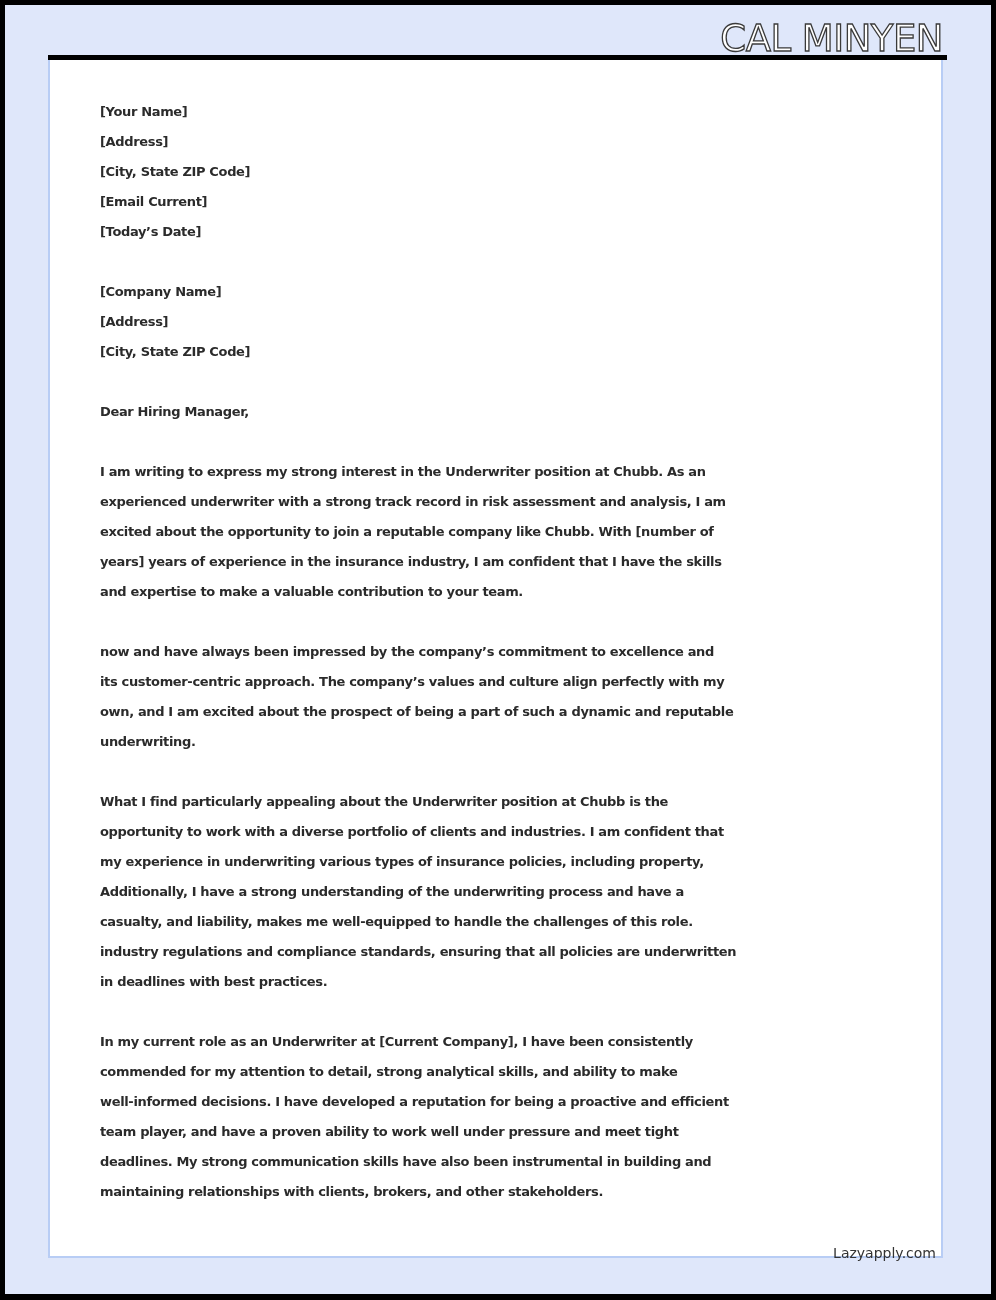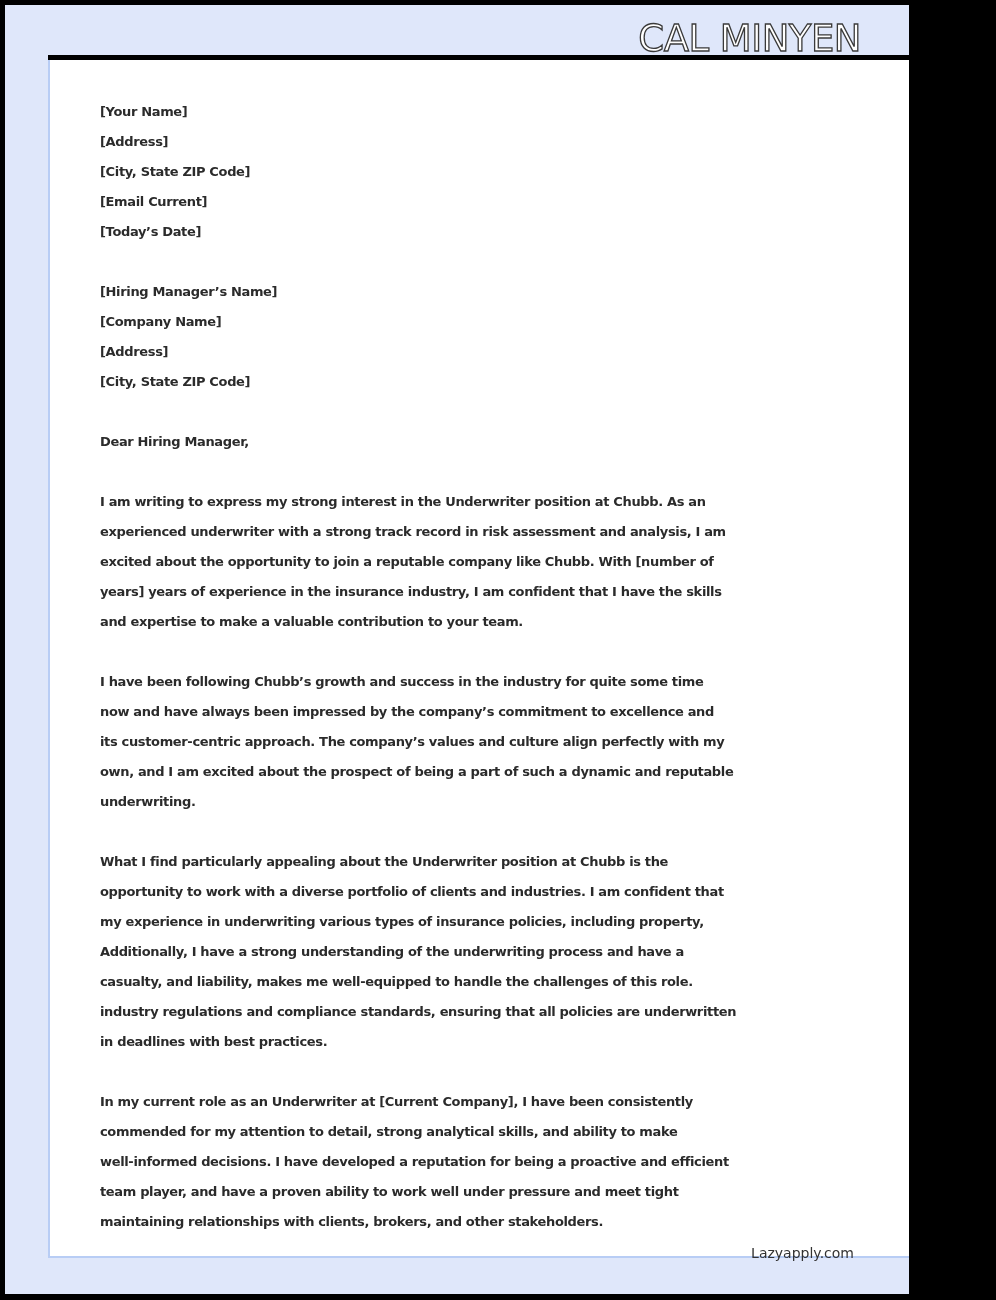--- a/index.html
+++ b/index.html
@@ -10,21 +10,21 @@
       width: 996px;
       height: 1300px;
       overflow: hidden;
       background: #000000;
       position: relative;
     }
     .frame {
       position: absolute;
       left: 5px;
       top: 5px;
-      width: 904px;
+      width: 986px;
       height: 1289px;
       background: #dfe7fa;
       overflow: hidden;
     }
     .brand {
       position: absolute;
       right: 48px;
       top: 12px;
       font-family: "DejaVu Sans", sans-serif;
       font-size: 37px;
@@ -91,40 +91,38 @@
   <div class="letter">
     <div>
       <span class="line">[Your Name]</span>
       <span class="line">[Address]</span>
       <span class="line">[City, State ZIP Code]</span>
       <span class="line">[Email Current]</span>
       <span class="line">[Today’s Date]</span>
     </div>
     <div class="gap"></div>
     <div>
-      <span class="line">[Hiring Manager’s Name]</span>
       <span class="line">[Company Name]</span>
       <span class="line">[Address]</span>
       <span class="line">[City, State ZIP Code]</span>
     </div>
     <div class="gap"></div>
     <span class="line">Dear Hiring Manager,</span>
     <div class="gap"></div>
 
     <div>
       <span class="line">I am writing to express my strong interest in the Underwriter position at Chubb. As an</span>
       <span class="line">experienced underwriter with a strong track record in risk assessment and analysis, I am</span>
       <span class="line">excited about the opportunity to join a reputable company like Chubb. With [number of</span>
       <span class="line">years] years of experience in the insurance industry, I am confident that I have the skills</span>
       <span class="line">and expertise to make a valuable contribution to your team.</span>
     </div>
     <div class="gap"></div>
 
     <div>
-      <span class="line">I have been following Chubb’s growth and success in the industry for quite some time</span>
       <span class="line">now and have always been impressed by the company’s commitment to excellence and</span>
       <span class="line">its customer-centric approach. The company’s values and culture align perfectly with my</span>
       <span class="line">own, and I am excited about the prospect of being a part of such a dynamic and reputable</span>
       <span class="line">underwriting.</span>
     </div>
     <div class="gap"></div>
 
     <div>
       <span class="line">What I find particularly appealing about the Underwriter position at Chubb is the</span>
       <span class="line">opportunity to work with a diverse portfolio of clients and industries. I am confident that</span>
@@ -134,18 +132,19 @@
       <span class="line">industry regulations and compliance standards, ensuring that all policies are underwritten</span>
       <span class="line">in deadlines with best practices.</span>
     </div>
     <div class="gap"></div>
 
     <div>
       <span class="line">In my current role as an Underwriter at [Current Company], I have been consistently</span>
       <span class="line">commended for my attention to detail, strong analytical skills, and ability to make</span>
       <span class="line">well-informed decisions. I have developed a reputation for being a proactive and efficient</span>
       <span class="line">team player, and have a proven ability to work well under pressure and meet tight</span>
+      <span class="line">deadlines. My strong communication skills have also been instrumental in building and</span>
       <span class="line">maintaining relationships with clients, brokers, and other stakeholders.</span>
     </div>
   </div>
 
   <div class="watermark">Lazyapply.com</div>
 </div>
 
 </body></html>

